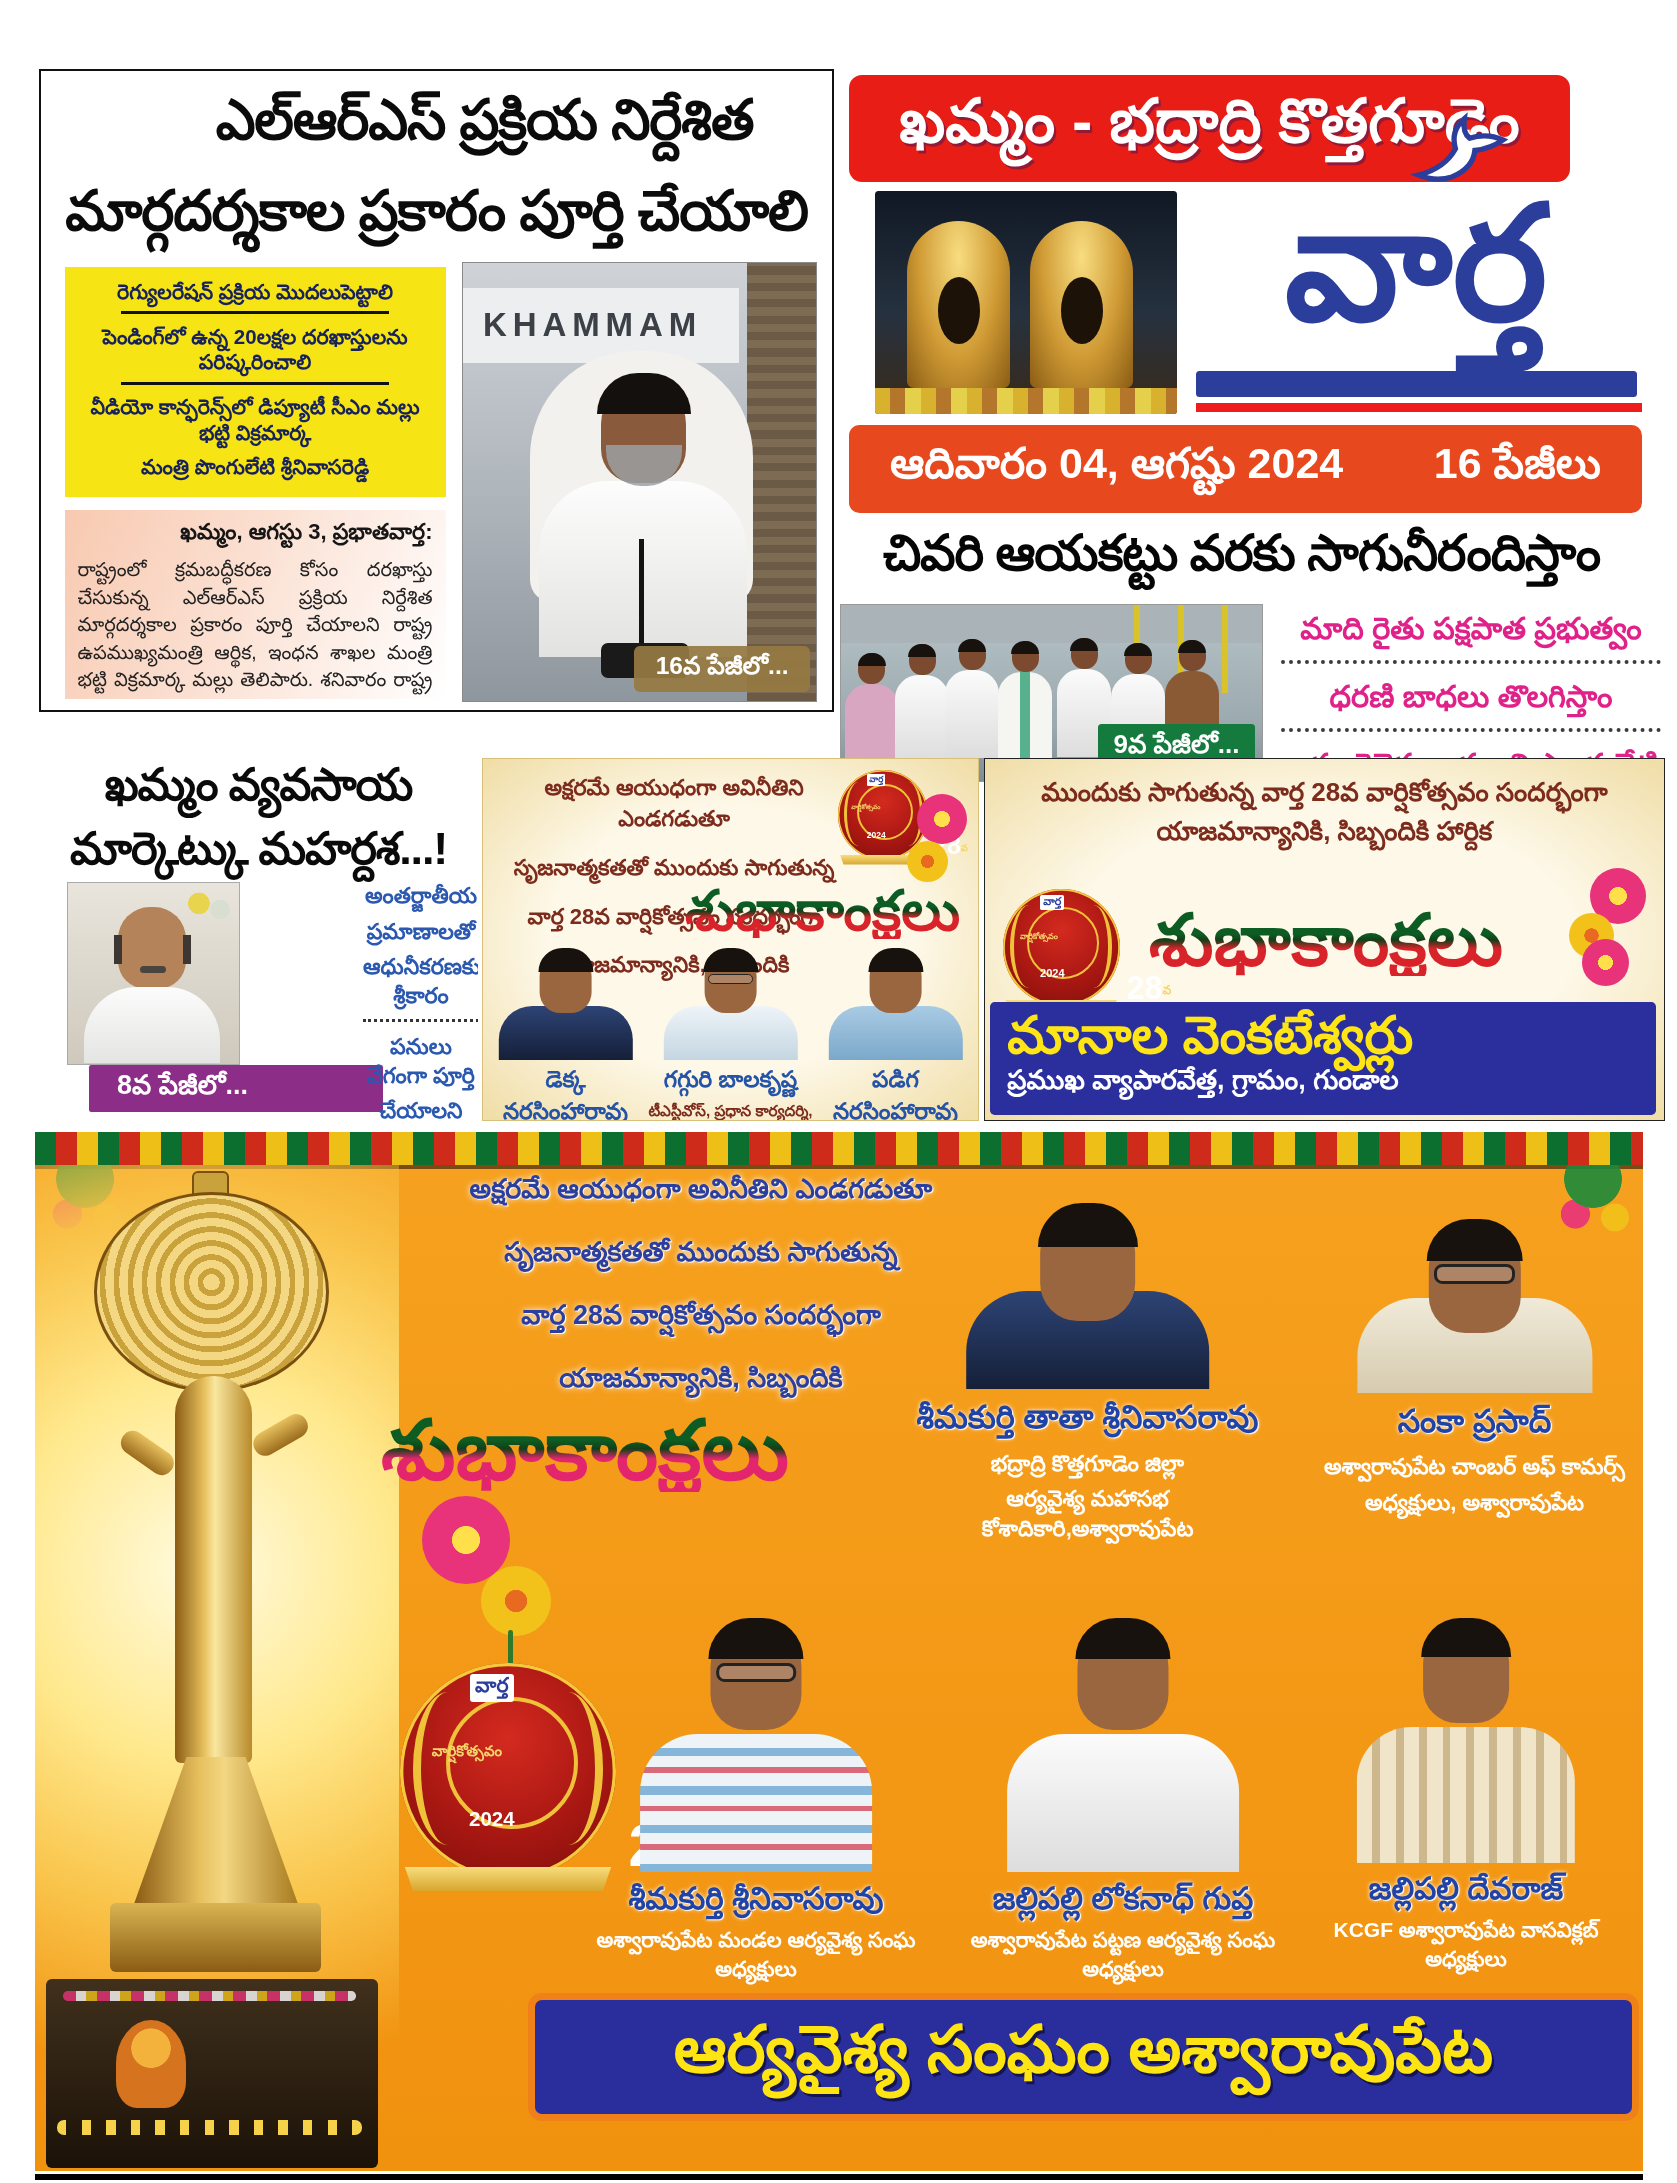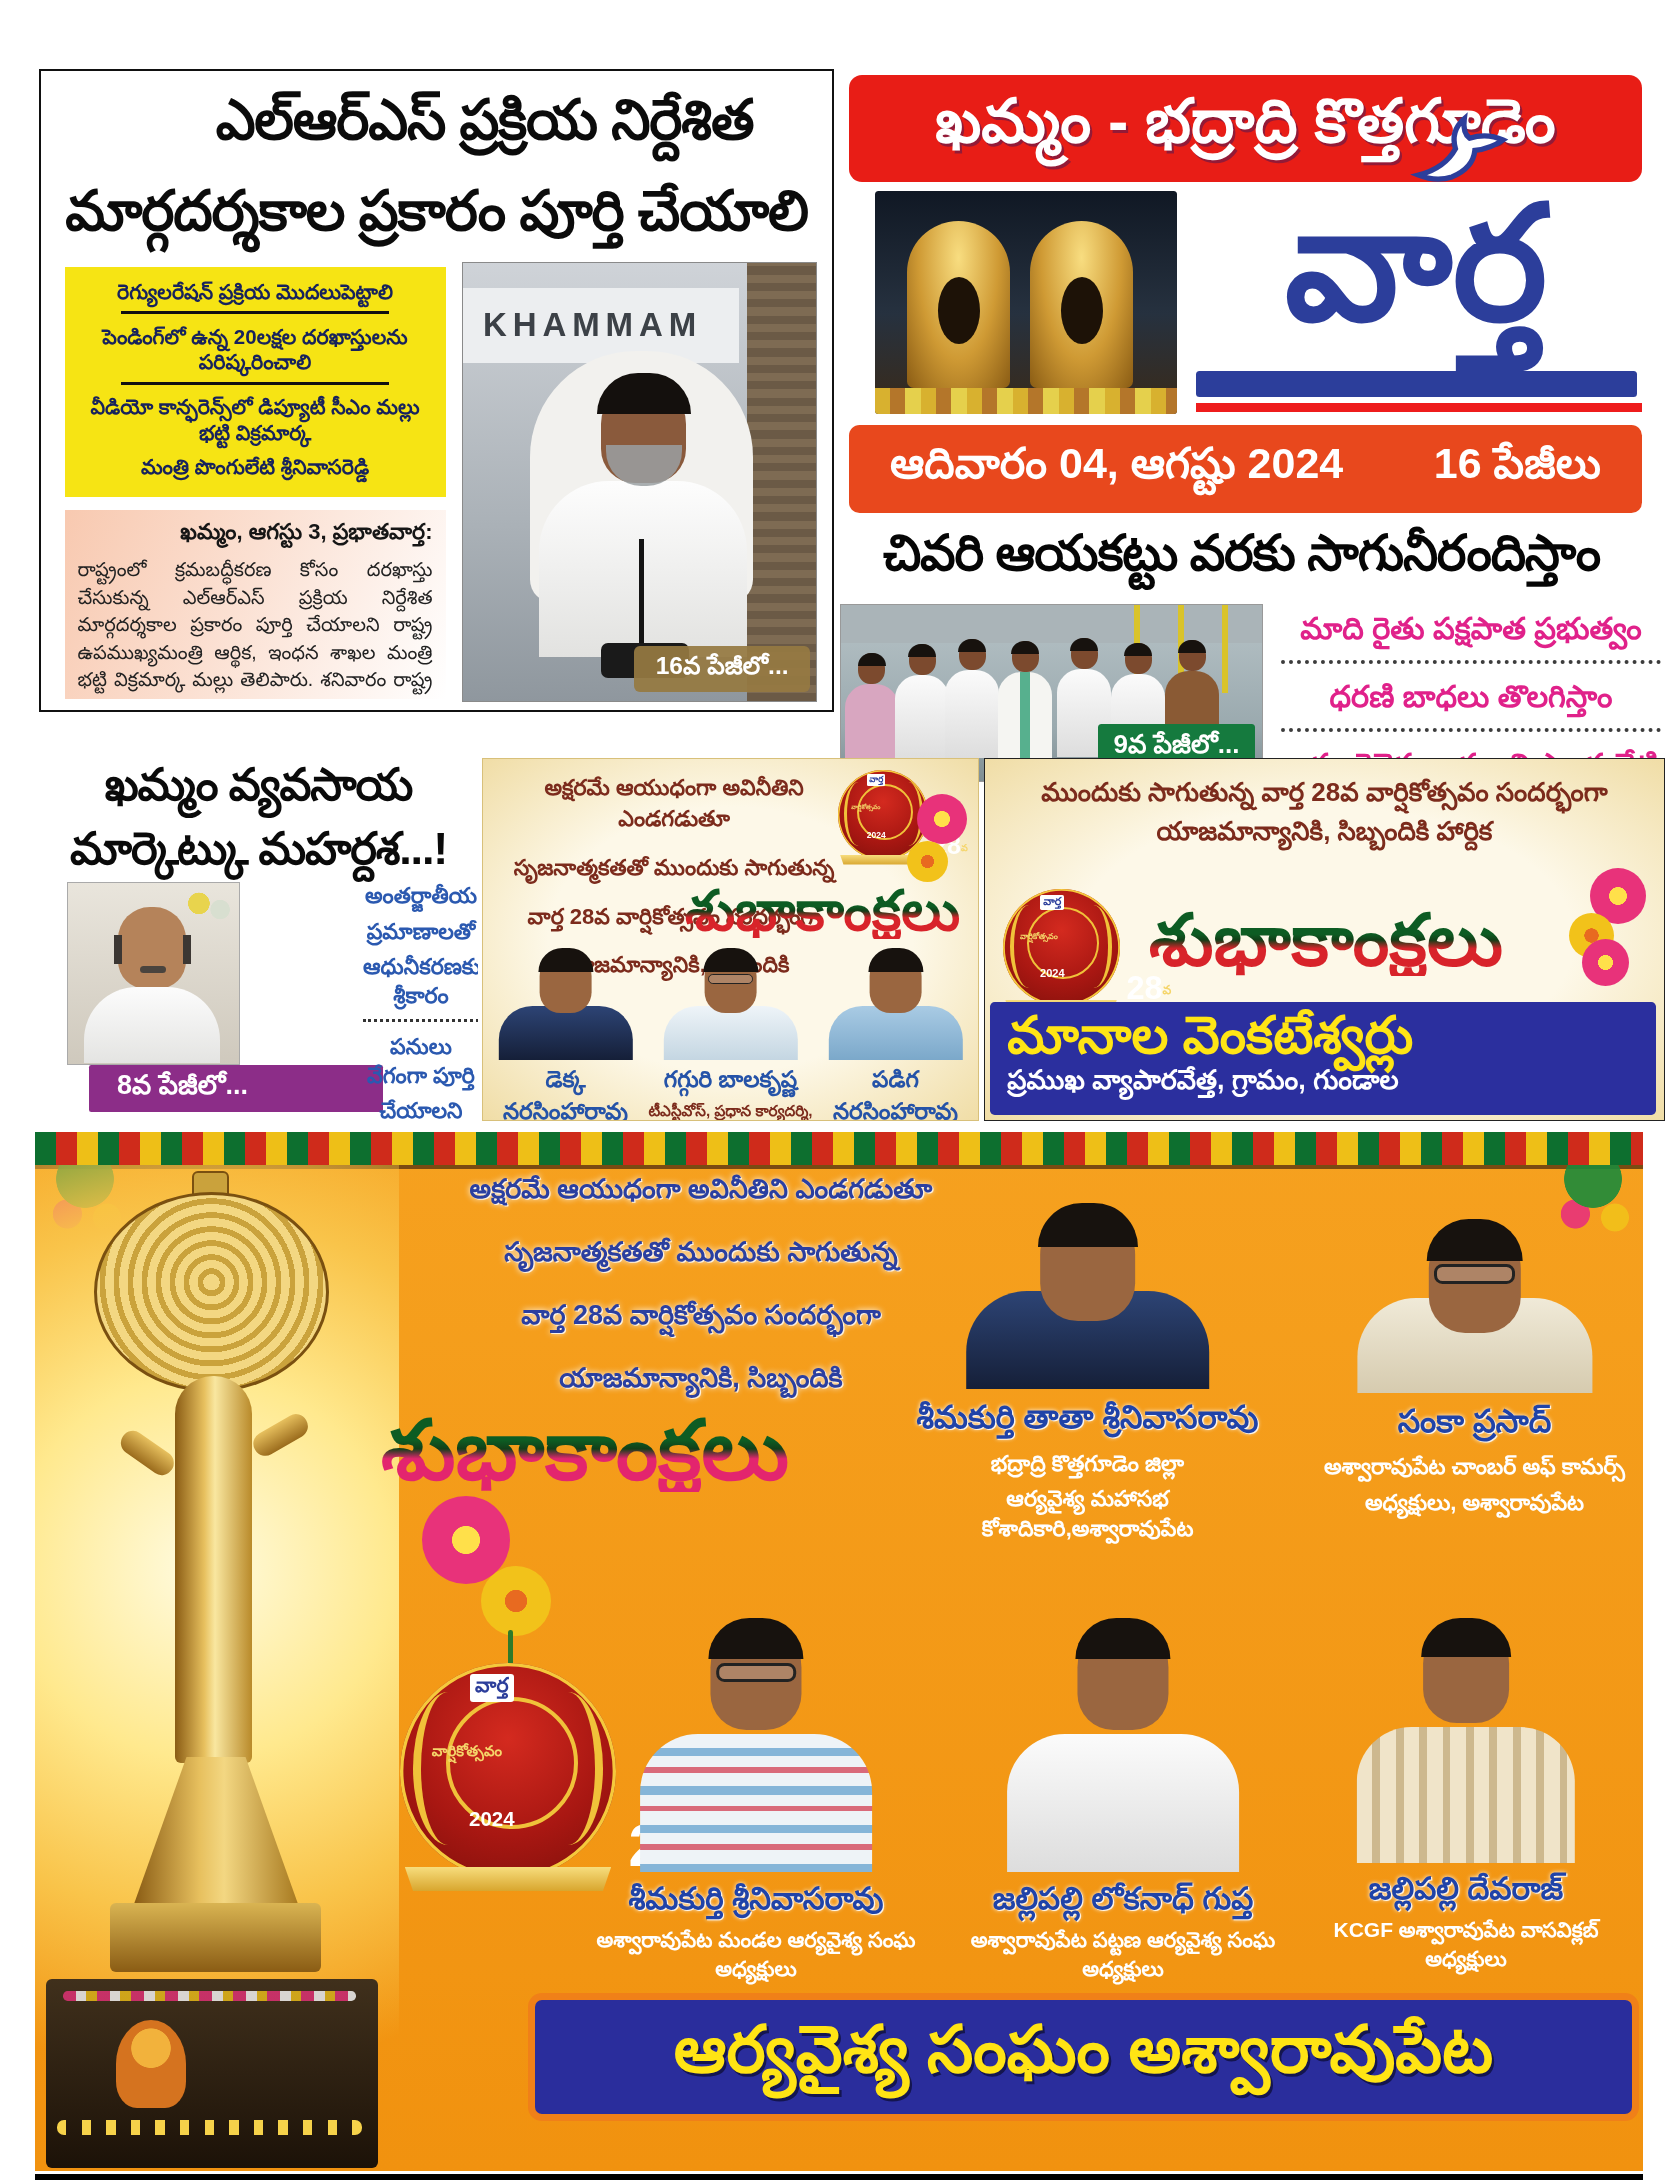--- a/index.html
+++ b/index.html
@@ -29,21 +29,21 @@
   .lp-head{position:absolute;left:138px;top:120px;width:85px;height:100px;background:#8a5a3c;border-radius:41px 41px 34px 34px;}
   .lp-hair{position:absolute;left:134px;top:110px;width:94px;height:41px;background:#14100d;border-radius:47px 47px 0 0;}
   .lp-beard{position:absolute;left:143px;top:182px;width:76px;height:41px;background:#9aa0a2;border-radius:0 0 35px 35px;opacity:.85;}
   .lp-torso{position:absolute;left:76px;top:218px;width:208px;height:176px;background:linear-gradient(180deg,#fdfdfd,#e2e2e0);border-radius:70px 70px 0 0;}
   .lp-mic{position:absolute;left:176px;top:276px;width:5.3px;height:111px;background:#141414;}
   .lp-micbase{position:absolute;left:138px;top:380px;width:88px;height:35px;background:#1a1a1a;border-radius:7px;}
   .cap{position:absolute;font-weight:700;color:#fff;display:flex;align-items:center;justify-content:center;}
   .cap.tan{right:5.9px;bottom:9.4px;width:176px;height:46px;background:rgba(150,122,66,.93);font-size:24.6px;border-radius:5.9px;}
 
   
-  .region-banner{position:absolute;left:849px;top:75px;width:793px;height:107px;background:#e81d16;border-radius:13px;display:flex;align-items:center;justify-content:center;font-size:61px;font-weight:800;color:#fff;text-shadow:2.3px 2.9px 0 rgba(45,25,95,.45);white-space:nowrap;overflow:hidden;}
+  .region-banner{position:absolute;left:849px;top:75px;width:721px;height:107px;background:#e81d16;border-radius:13px;display:flex;align-items:center;justify-content:center;font-size:61px;font-weight:800;color:#fff;text-shadow:2.3px 2.9px 0 rgba(45,25,95,.45);white-space:nowrap;overflow:hidden;}
   .deity{position:absolute;left:875px;top:191px;width:302px;height:223px;background:linear-gradient(180deg,#10182-4,#26313f 55%,#3a2a18);background:linear-gradient(180deg,#101824,#26313f 55%,#3a2a18);border-radius:3.5px;overflow:hidden;}
   .tower{position:absolute;bottom:26px;width:103px;height:167px;background:radial-gradient(ellipse at 50% 22%,#f8dd80 0%,#cf9a34 55%,#8a5c14 100%);border-radius:53px 53px 7px 7px;}
   .tower.t1{left:32px;} .tower.t2{left:155px;}
   .tface{position:absolute;left:50%;top:56px;transform:translateX(-50%);width:42px;height:67px;background:#1d1207;border-radius:50%;}
   .deity-strip{position:absolute;left:0;bottom:0;width:100%;height:26px;background:repeating-linear-gradient(90deg,#d8b12f 0 15.2px,#b4762a 15.2px 30.5px,#e5d04c 30.5px 46px);}
   .paper-name{position:absolute;left:1196px;top:176px;width:440px;height:199px;text-align:center;font-size:160px;font-weight:800;color:#2c3e9b;line-height:1.1;overflow:hidden;}
   .dove{position:absolute;left:1406px;top:110px;width:106px;height:88px;}
   .logo-bar-blue{position:absolute;left:1196px;top:371px;width:441px;height:26px;background:#2c3e9b;border-radius:3.5px;}
   .logo-bar-red{position:absolute;left:1196px;top:403px;width:446px;height:8.8px;background:#ee1c1c;}
   .datebar{position:absolute;left:849px;top:425px;width:793px;height:88px;background:#e8481d;border-radius:10.6px;display:flex;align-items:center;justify-content:space-between;padding:0 41px;box-sizing:border-box;color:#fff;font-weight:800;font-size:43px;white-space:nowrap;overflow:hidden;}

